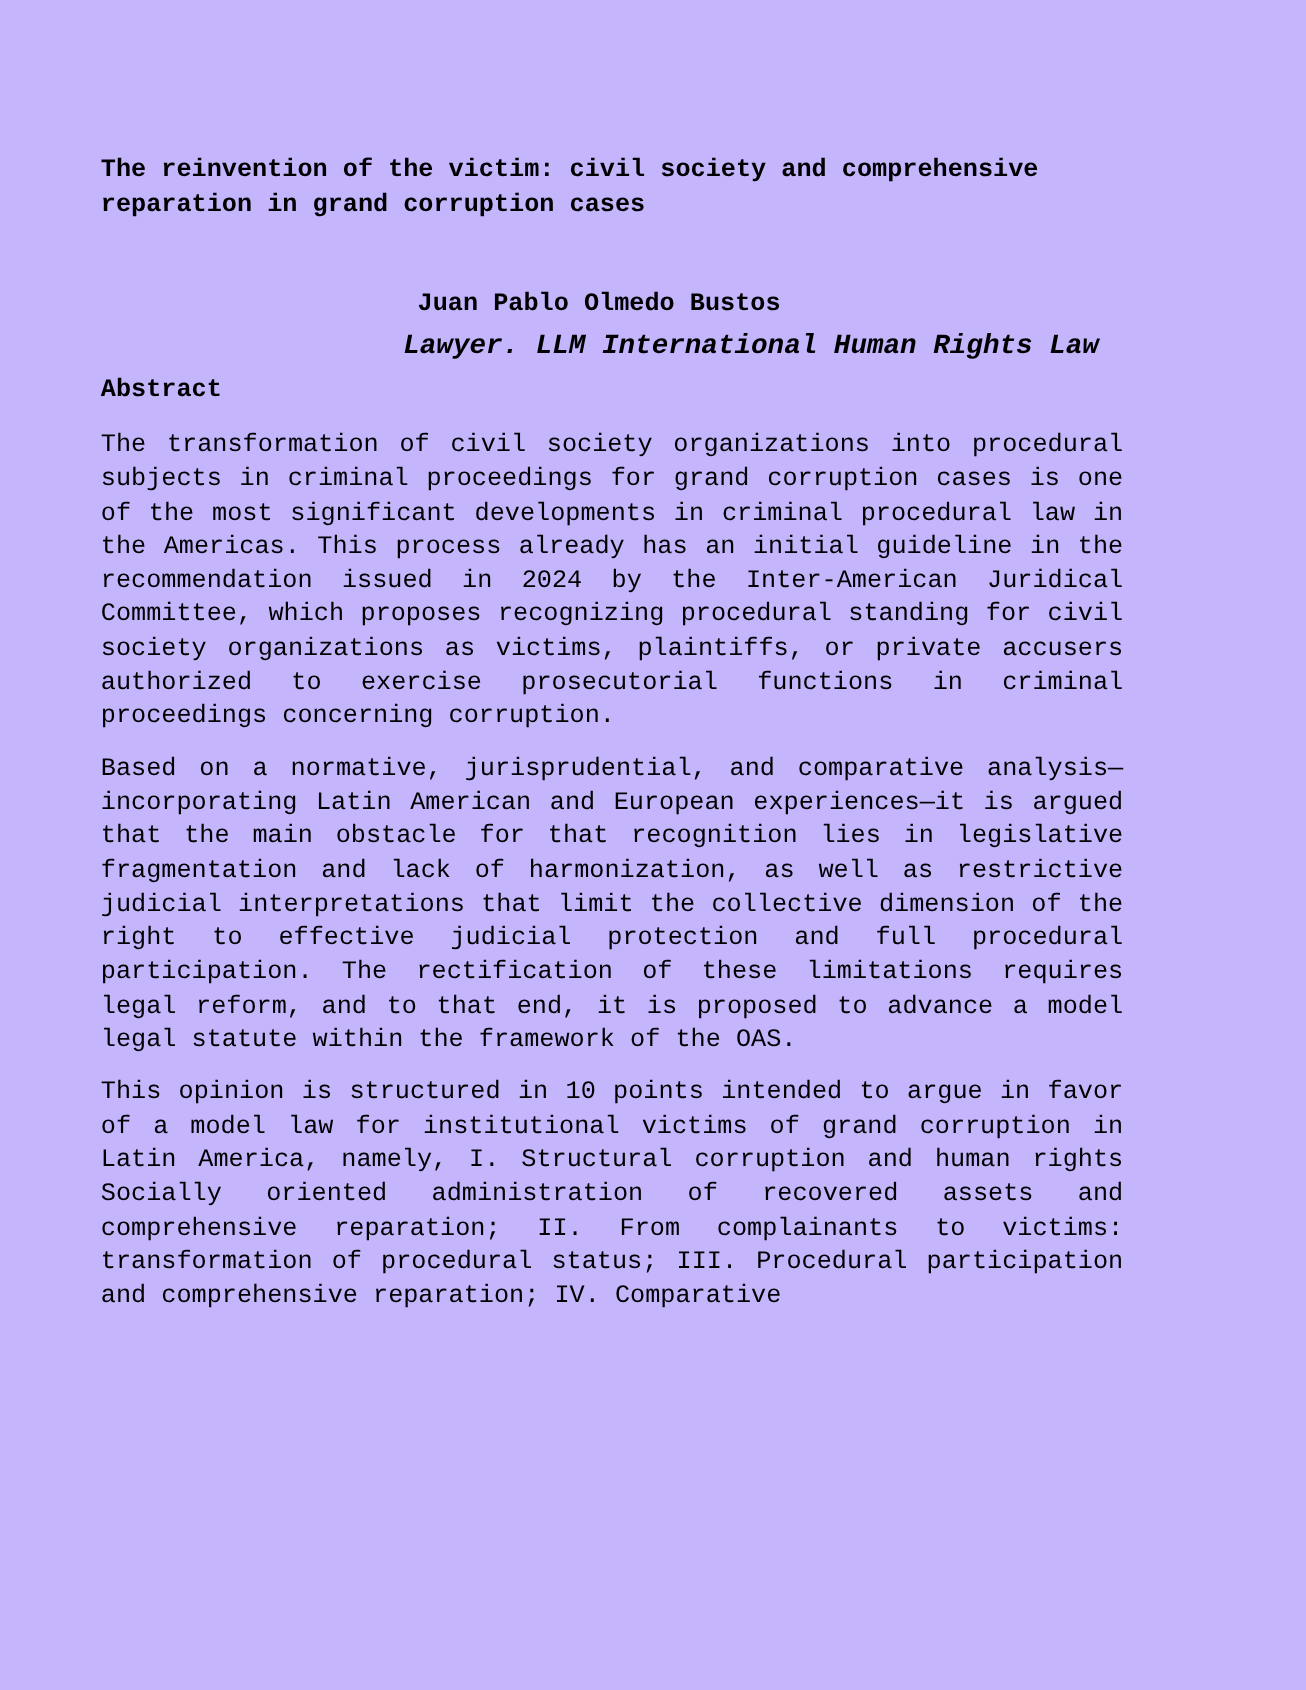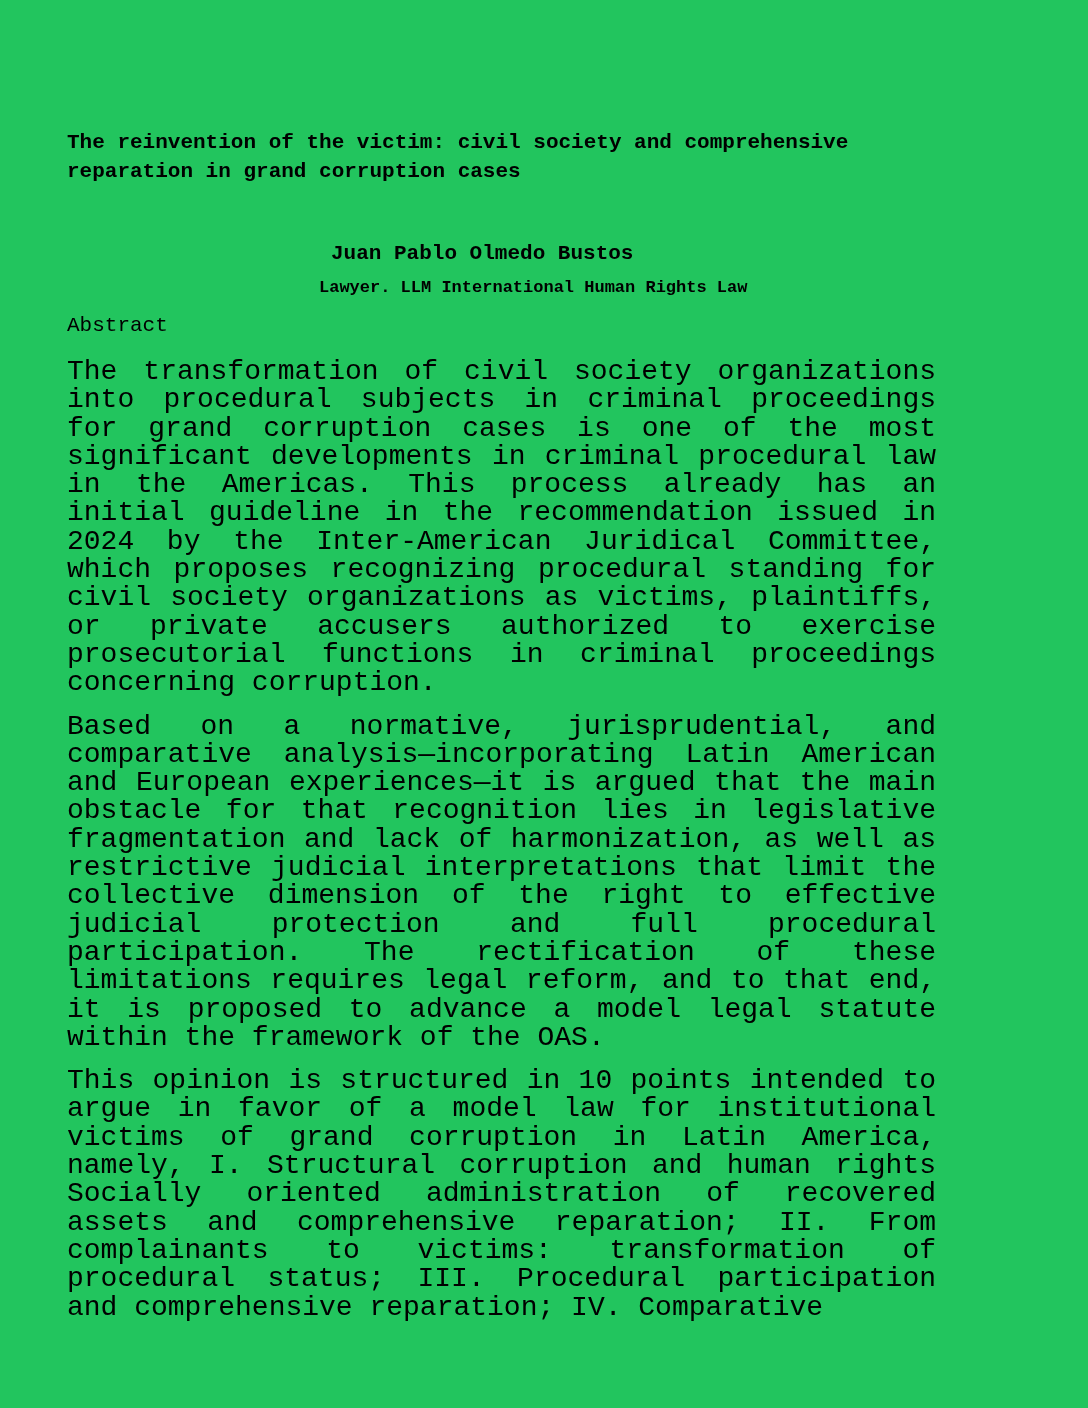--- a/index.html
+++ b/index.html
@@ -5,23 +5,23 @@
   html, body {
     margin: 0;
     padding: 0;
     background: #ffffff;
   }
   .page {
     position: relative;
     width: 1088px;
     height: 1408px;
     box-sizing: border-box;
-    background: #22c55e;
+    background: #c4b5fd;
     color: #000000;
-    padding: 128px 152px 0 67px;
+    padding: 128px 152px 0 84px;
     overflow: hidden;
     font-family: "Liberation Mono", "DejaVu Sans Mono", monospace;
   }
   .title {
     font-size: 21px;
     line-height: 29px;
     font-weight: bold;
     margin: 0 0 58px 0;
     text-align: left;
   }
@@ -29,34 +29,35 @@
     margin: 0 0 0 252px;
   }
   .author {
     font-size: 21px;
     line-height: 20px;
     font-weight: bold;
     margin: 0 0 14px 12px;
     white-space: nowrap;
   }
   .credentials {
-    font-size: 17px;
+    font-size: 23px;
     line-height: 20px;
     font-weight: bold;
     margin: 0 0 16px 0;
     white-space: nowrap;
+    font-style: italic;
   }
   .abstract-heading {
     font-size: 21px;
     line-height: 24px;
-    font-weight: normal;
+    font-weight: bold;
     margin: 0 0 20px 0;
   }
   .body-text p {
-    font-size: 28px;
+    font-size: 21px;
     line-height: 28.3px;
     text-align: justify;
     text-align-last: left;
     margin: 0 0 15px 0;
     word-spacing: normal;
   }
 </style>
 </head>
 <body>
 

